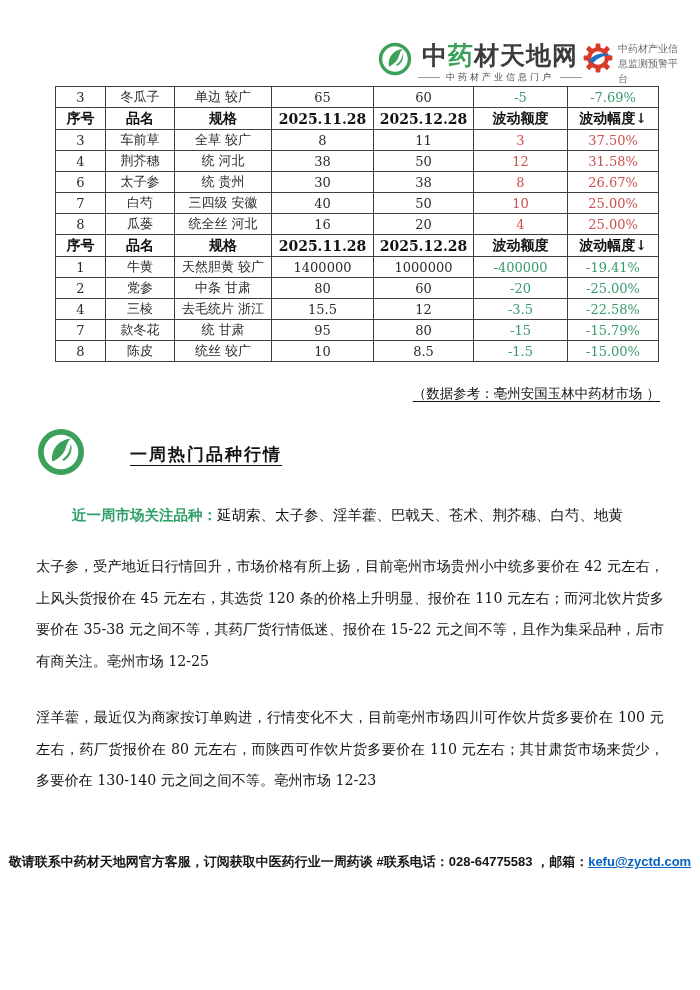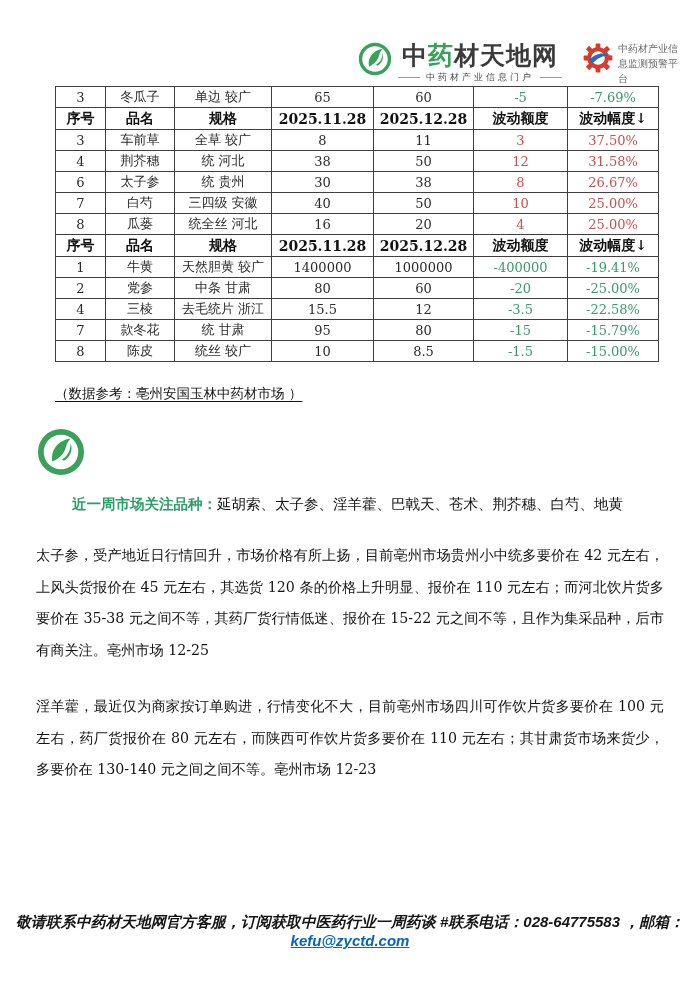--- a/index.html
+++ b/index.html
@@ -8,21 +8,21 @@
   .page {
     position: relative;
     width: 700px; height: 990px;
     background: #ffffff;
     overflow: hidden;
   }
 
   
   .header {
     display: flex; justify-content: flex-end; align-items: flex-start;
-    padding: 42px 12px 0 0; height: 86px; gap: 20px;
+    padding: 42px 12px 0 0; height: 86px; gap: 0;
   }
   .logo-main { display: flex; align-items: flex-start; gap: 6px; }
   .logo-main .ring { flex: 0 0 auto; }
   .brand-block { display: flex; flex-direction: column; align-items: center; }
   .brand-text {
     font-family: "Liberation Sans", sans-serif; font-weight: bold;
     font-size: 25px; line-height: 26px; color: #3b3b3b; letter-spacing: 1px;
     white-space: nowrap;
   }
   .brand-text .green-char { color: #3aa05a; }
@@ -51,50 +51,50 @@
     white-space: nowrap; overflow: hidden;
   }
   .price-table tr.head-row th {
     font-size: 14px; font-weight: bold; color: #111; height: 22px;
   }
   .price-table td.pos { color: #c9504f; }
   .price-table td.neg { color: #3a9a6c; }
 
   
   .data-ref {
-    margin: 23px 40px 0 55px; text-align: left;
+    margin: 23px 40px 0 55px; text-align: right;
     font-size: 13.5px; color: #111; text-decoration: underline;
     text-underline-offset: 3px;
   }
 
   
   .section-head { display: flex; align-items: center; margin: 26px 0 0 38px; }
   .section-head .sec-title {
     margin-left: 46px; font-size: 17px; font-weight: bold; color: #111;
     letter-spacing: 2px; text-decoration: underline; text-underline-offset: 5px;
   }
 
   
-  .hot-line { margin: 14px 36px 0 72px; font-size: 14.5px; line-height: 22px; color: #111; }
+  .hot-line { margin: 25px 36px 0 72px; font-size: 14.5px; line-height: 22px; color: #111; }
   .hot-line .hot-label { color: #2e9e68; font-weight: bold; }
 
   
   .para {
     margin: 25px 36px 0 36px;
     font-size: 14.2px; line-height: 31.5px; color: #141414;
     text-align: justify;
   }
   .para:first-of-type { margin-top: 28px; }
 
   
   .footer {
-    position: absolute; left: 0; right: 0; top: 913px;
+    position: absolute; left: 0; right: 0; top: 853px;
     text-align: center;
     font-family: "Liberation Sans", sans-serif;
-    font-weight: bold; font-size: 15px; color: #161616; font-style: italic;
+    font-weight: bold; font-size: 13px; color: #161616;
   }
   .footer .email-link { color: #0563c1; text-decoration: underline; cursor: pointer; }
 </style>
 </head>
 <body>
 
 <div class="page">
 
   <div class="header">
     <div class="logo-main">
@@ -267,20 +267,21 @@
   <div class="data-ref">（数据参考：亳州安国玉林中药材市场 ）</div>
 
   <div class="section-head">
     <span>
       <svg width="46" height="46" viewBox="0 0 48 48">
         <circle cx="24" cy="24" r="21" fill="none" stroke="#3aa05a" stroke-width="6"></circle>
         <path d="M15 34 C13 23 20 12 34 10 C28 16 30 23 24 28 C21 31 18 33 15 34 Z" fill="#3aa05a"></path>
         <path d="M25 32 C31 28 34 22 34 15 C37 22 33 30 27 33 Z" fill="#3aa05a"></path>
       </svg>
     </span>
+    <span class="sec-title">一周热门品种行情</span>
   </div>
 
   <p class="hot-line"><span class="hot-label">近一周市场关注品种：</span><span>延胡索、太子参、淫羊藿、巴戟天、苍术、荆芥穗、白芍、地黄</span></p>
 
   <p class="para">太子参，受产地近日行情回升，市场价格有所上扬，目前亳州市场贵州小中统多要价在 42 元左右，上风头货报价在 45 元左右，其选货 120 条的价格上升明显、报价在 110 元左右；而河北饮片货多要价在 35-38 元之间不等，其药厂货行情低迷、报价在 15-22 元之间不等，且作为集采品种，后市有商关注。亳州市场 12-25</p>
   <p class="para">淫羊藿，最近仅为商家按订单购进，行情变化不大，目前亳州市场四川可作饮片货多要价在 100 元左右，药厂货报价在 80 元左右，而陕西可作饮片货多要价在 110 元左右；其甘肃货市场来货少，多要价在 130-140 元之间之间不等。亳州市场 12-23</p>
 
   <div class="footer"><span>敬请联系中药材天地网官方客服，订阅获取中医药行业一周药谈 #联系电话：028-64775583 ，邮箱：</span><a class="email-link">kefu@zyctd.com</a></div>
 
 </div>

